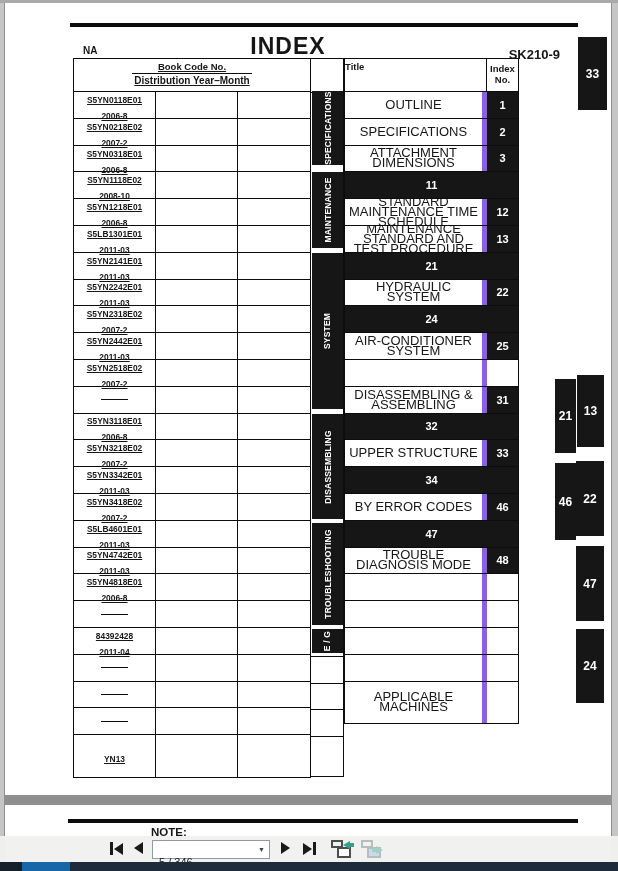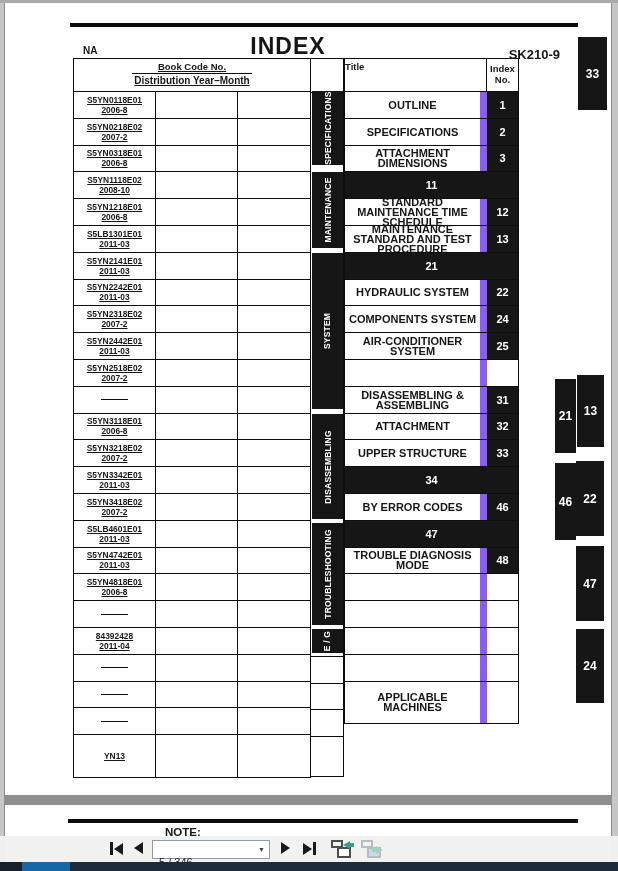--- a/index.html
+++ b/index.html
@@ -31,40 +31,40 @@
   .rt-header{box-sizing:border-box;height:33px;border-bottom:1px solid #0c0c0c;display:flex;}
   .rt-header .h-title{box-sizing:border-box;flex:0 0 142px;border-right:1px solid #0c0c0c;text-align:left;font-size:9.5px;font-weight:700;padding-top:2px;}
   .rt-header .h-index{flex:1;text-align:center;font-size:9.5px;font-weight:700;line-height:11px;padding-top:4px;}
 
   .lt-row,.rt-row{box-sizing:border-box;height:26.8px;display:flex;border-bottom:1px solid #0c0c0c;}
   .lt-row:last-child,.rt-row:last-child{border-bottom:none;}
   .lt-row.tall,.rt-row.tall{height:41.6px;}
   .lt-c1{box-sizing:border-box;flex:0 0 82px;border-right:1px solid #0c0c0c;display:flex;flex-direction:column;justify-content:center;align-items:center;}
   .lt-c2{box-sizing:border-box;flex:0 0 82px;border-right:1px solid #0c0c0c;}
   .lt-c3{flex:1;}
-  .code-line{font-size:8.4px;font-weight:700;line-height:10px;text-align:center;white-space:nowrap;}
+  .code-line{font-size:8.4px;font-weight:700;line-height:10px;text-align:center;white-space:nowrap;margin-top:6px;}
   .dash-mark{width:27px;height:0;border-top:1.6px solid #0c0c0c;}
-  .rt-title{box-sizing:border-box;flex:0 0 142px;border-right:7px solid #8b5cf6;display:flex;align-items:center;justify-content:center;text-align:center;font-size:11px;font-weight:700;line-height:10px;padding:0 3px;overflow:hidden;}
+  .rt-title{box-sizing:border-box;flex:0 0 142px;border-right:5px solid #8b5cf6;display:flex;align-items:center;justify-content:center;text-align:center;font-size:13px;font-weight:400;line-height:10px;padding:0 3px;overflow:hidden;}
   .rt-index{flex:1;display:flex;align-items:center;justify-content:center;font-size:11px;font-weight:700;}
   .rt-index.filled{background:#161616;color:#fff;}
 
   
   #gutter{position:absolute;left:310px;top:58px;width:34px;height:719.4px;box-sizing:border-box;border:1px solid #0c0c0c;background:#fff;}
   .gutter-line{position:absolute;left:0;width:32px;height:1px;background:#0c0c0c;}
 
   
   .section-tab{position:absolute;left:312px;width:31px;background:#161616;display:flex;align-items:center;justify-content:center;overflow:visible;}
   .vlabel{transform:rotate(-90deg);white-space:nowrap;color:#fff;font-size:8.5px;font-weight:700;letter-spacing:0.2px;}
 
   
   .side-tab{position:absolute;background:#161616;display:flex;align-items:center;justify-content:center;color:#fff;font-size:12px;font-weight:700;}
 
   
   .note-rule{position:absolute;left:63px;top:14px;width:510px;height:4px;background:#0c0c0c;}
-  .note-heading{position:absolute;left:116px;top:21px;font-size:11.5px;font-weight:700;padding-left:44px;}
+  .note-heading{position:absolute;left:102px;top:21px;font-size:11.5px;font-weight:700;padding-left:44px;}
 
   
   .toolbar{position:absolute;left:0;top:836px;width:618px;height:26px;background:rgba(241,241,239,0.97);}
   .nav-btn{position:absolute;top:6px;display:flex;align-items:center;gap:1px;cursor:pointer;}
   .tri-left{width:0;height:0;border-top:6.5px solid transparent;border-bottom:6.5px solid transparent;border-right:9px solid #1a1a1a;}
   .tri-right{width:0;height:0;border-top:6.5px solid transparent;border-bottom:6.5px solid transparent;border-left:9px solid #1a1a1a;}
   .nav-bar{width:3px;height:13px;background:#1a1a1a;}
   .page-box{position:absolute;left:152px;top:4px;width:118px;height:19px;box-sizing:border-box;border:1px solid #8f9bab;background:#fff;}
   .page-box input{position:absolute;left:0;top:0;width:100px;height:17px;border:none;outline:none;font-family:"Liberation Sans",sans-serif;font-size:11px;color:#222;padding:12px 0 0 6px;background:transparent;}
   .page-caret{position:absolute;right:4px;top:5px;font-size:7px;color:#444;}
@@ -340,37 +340,35 @@
         <div class="rt-index filled">13</div>
       </div>
       <div class="rt-row">
         <div class="rt-index filled">21</div>
       </div>
       <div class="rt-row">
         <div class="rt-title">HYDRAULIC SYSTEM</div>
         <div class="rt-index filled">22</div>
       </div>
       <div class="rt-row">
-        <div class="rt-title">COMPONENTS SYSTEM</div>
         <div class="rt-index filled">24</div>
       </div>
       <div class="rt-row">
         <div class="rt-title">AIR-CONDITIONER SYSTEM</div>
         <div class="rt-index filled">25</div>
       </div>
       <div class="rt-row">
         <div class="rt-title"></div>
         <div class="rt-index"></div>
       </div>
       <div class="rt-row">
         <div class="rt-title">DISASSEMBLING &amp; ASSEMBLING</div>
         <div class="rt-index filled">31</div>
       </div>
       <div class="rt-row">
-        <div class="rt-title">ATTACHMENT</div>
         <div class="rt-index filled">32</div>
       </div>
       <div class="rt-row">
         <div class="rt-title">UPPER STRUCTURE</div>
         <div class="rt-index filled">33</div>
       </div>
       <div class="rt-row">
         <div class="rt-index filled">34</div>
       </div>
       <div class="rt-row">

